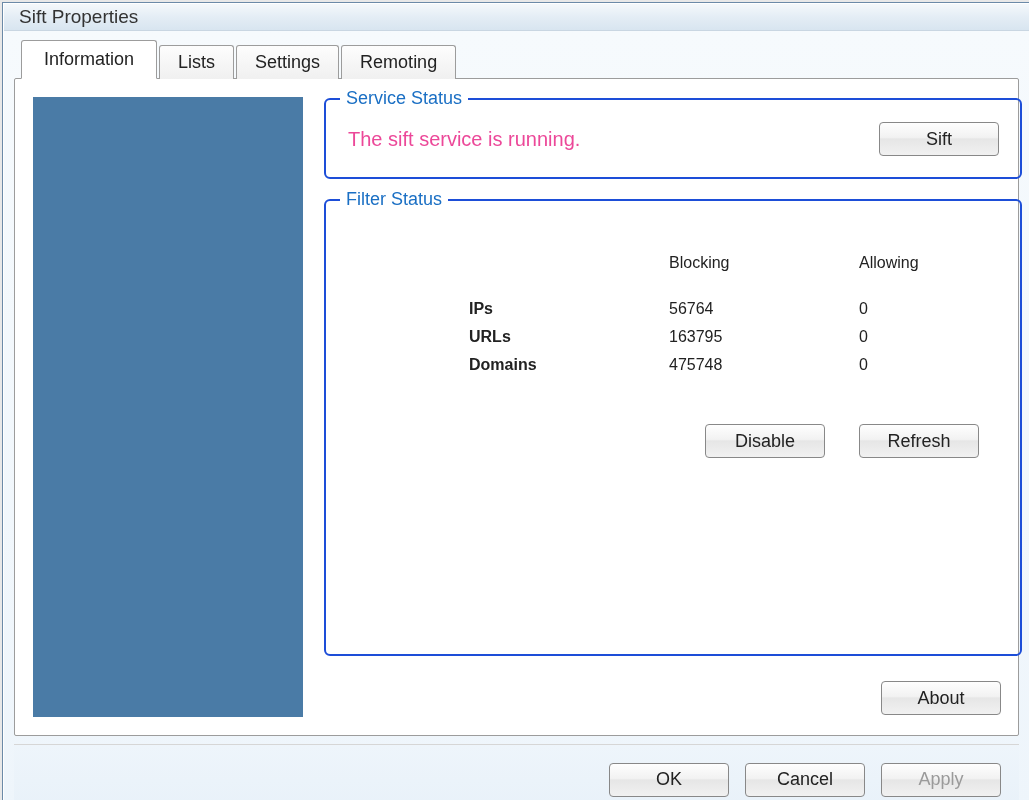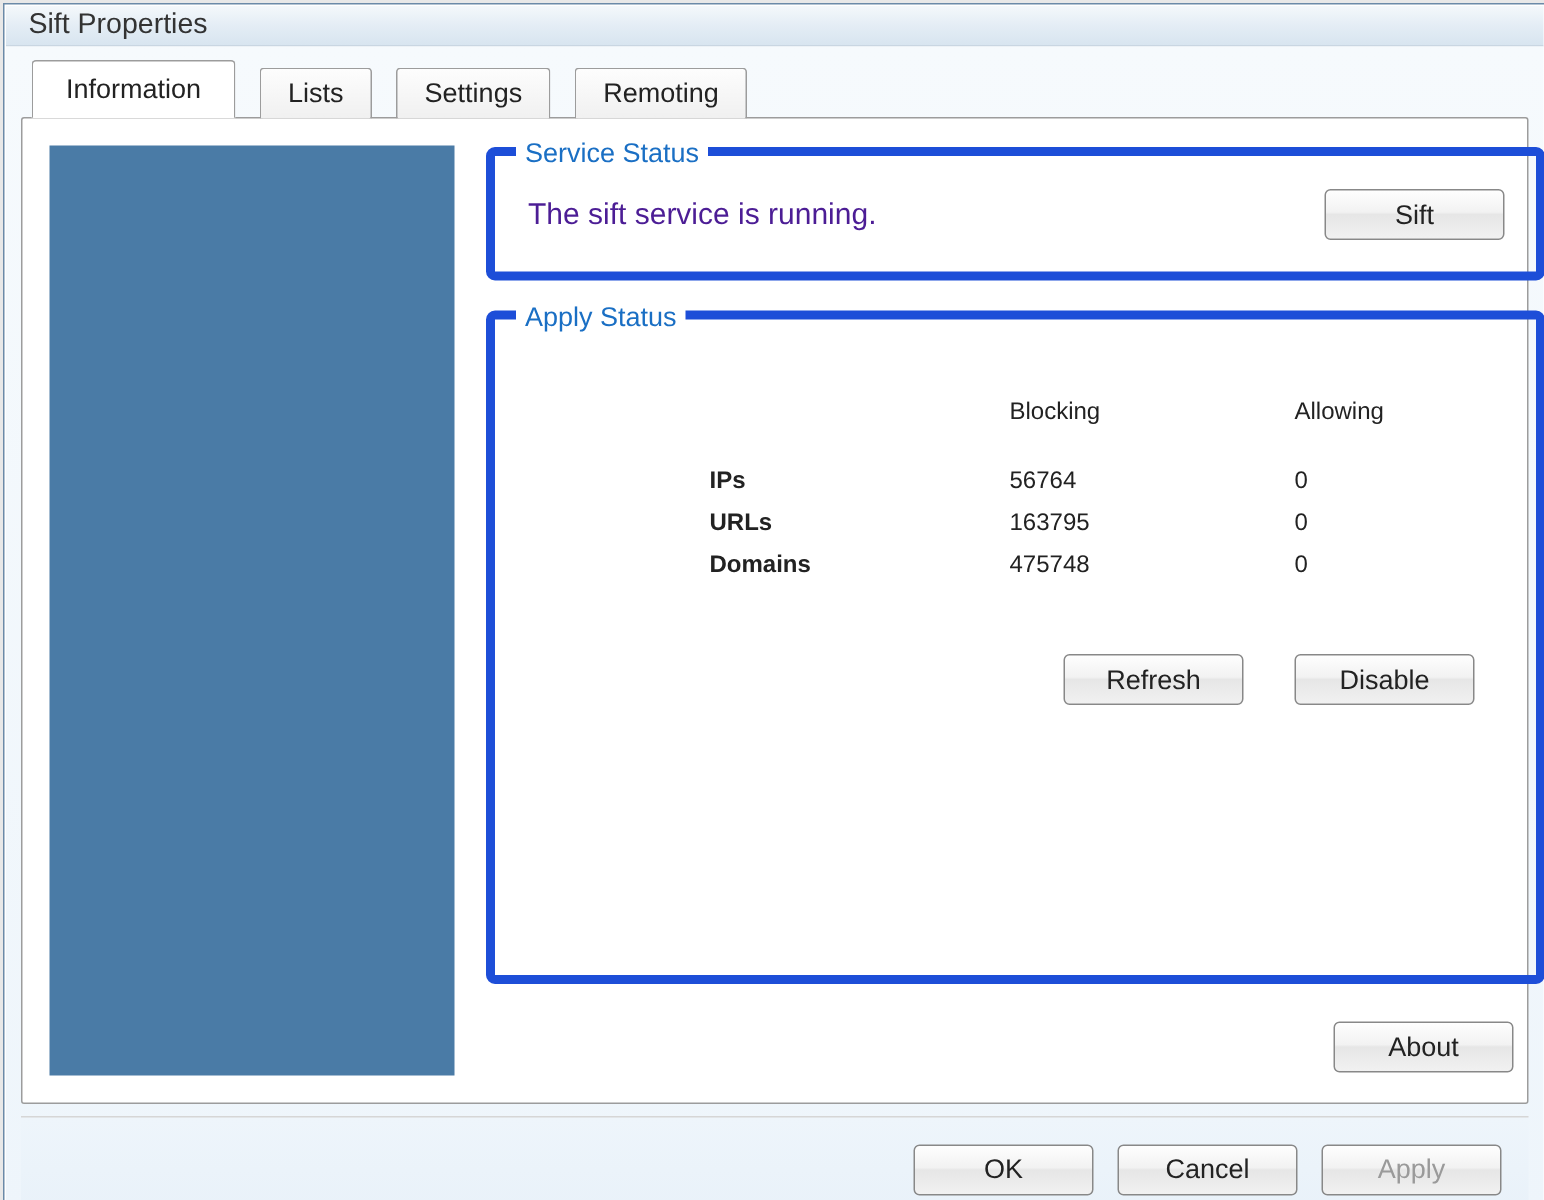--- a/index.html
+++ b/index.html
@@ -47,21 +47,21 @@
       position: relative;
       z-index: 2;
       margin-left: 6px;
       height: 36px;
     }
     .tab {
       border: 1px solid #9c9c9c;
       border-bottom: none;
       background: linear-gradient(to bottom, #fdfdfd, #f0f0f0);
       padding: 6px 18px;
-      margin-right: 16px;
+      margin-right: 2px;
       font-size: 18px;
       color: #222;
       border-top-left-radius: 3px;
       border-top-right-radius: 3px;
       cursor: pointer;
       position: relative;
       top: 1px;
     }
     .tab.active {
       background: #ffffff;
@@ -89,21 +89,21 @@
       height: 620px;
       background: #4a7ba6;
       flex-shrink: 0;
     }
     .right-col {
       flex: 1;
       display: flex;
       flex-direction: column;
     }
     .group-box {
-      border: 6px solid #1d4ed8;
+      border: 2px solid #1d4ed8;
       border-radius: 6px;
       padding: 16px 20px 20px 20px;
       position: relative;
       margin-bottom: 20px;
     }
     .group-title {
       position: absolute;
       top: -12px;
       left: 14px;
       background: #fff;
@@ -112,21 +112,21 @@
       font-size: 18px;
     }
     .service-row {
       display: flex;
       align-items: center;
       justify-content: space-between;
       padding-top: 6px;
     }
     .service-text {
       font-size: 20px;
-      color: #4c1d95;
+      color: #ec4899;
     }
     .btn {
       min-width: 120px;
       height: 34px;
       border: 1px solid #888;
       border-radius: 4px;
       background: linear-gradient(to bottom, #fefefe 0%, #f2f2f2 45%, #e6e6e6 50%, #f1f1f1 100%);
       font-size: 18px;
       font-family: inherit;
       cursor: pointer;
@@ -212,21 +212,21 @@
 
         <div class="group-box">
           <div class="group-title">Service Status</div>
           <div class="service-row">
             <div class="service-text">The sift service is running.</div>
             <button class="btn">Sift</button>
           </div>
         </div>
 
         <div class="group-box filter-group">
-          <div class="group-title">Apply Status</div>
+          <div class="group-title">Filter Status</div>
 
           <div class="filter-table">
             <div class="ft-row ft-header">
               <div class="ft-label-col"></div>
               <div class="ft-block-col">Blocking</div>
               <div class="ft-allow-col">Allowing</div>
             </div>
             <div class="ft-row">
               <div class="ft-label-col">IPs</div>
               <div class="ft-block-col">56764</div>
@@ -238,22 +238,22 @@
               <div class="ft-allow-col">0</div>
             </div>
             <div class="ft-row">
               <div class="ft-label-col">Domains</div>
               <div class="ft-block-col">475748</div>
               <div class="ft-allow-col">0</div>
             </div>
           </div>
 
           <div class="filter-buttons">
+            <button class="btn">Disable</button>
             <button class="btn">Refresh</button>
-            <button class="btn">Disable</button>
           </div>
         </div>
 
         <div class="about-row">
           <button class="btn">About</button>
         </div>
 
       </div>
     </div>
 

